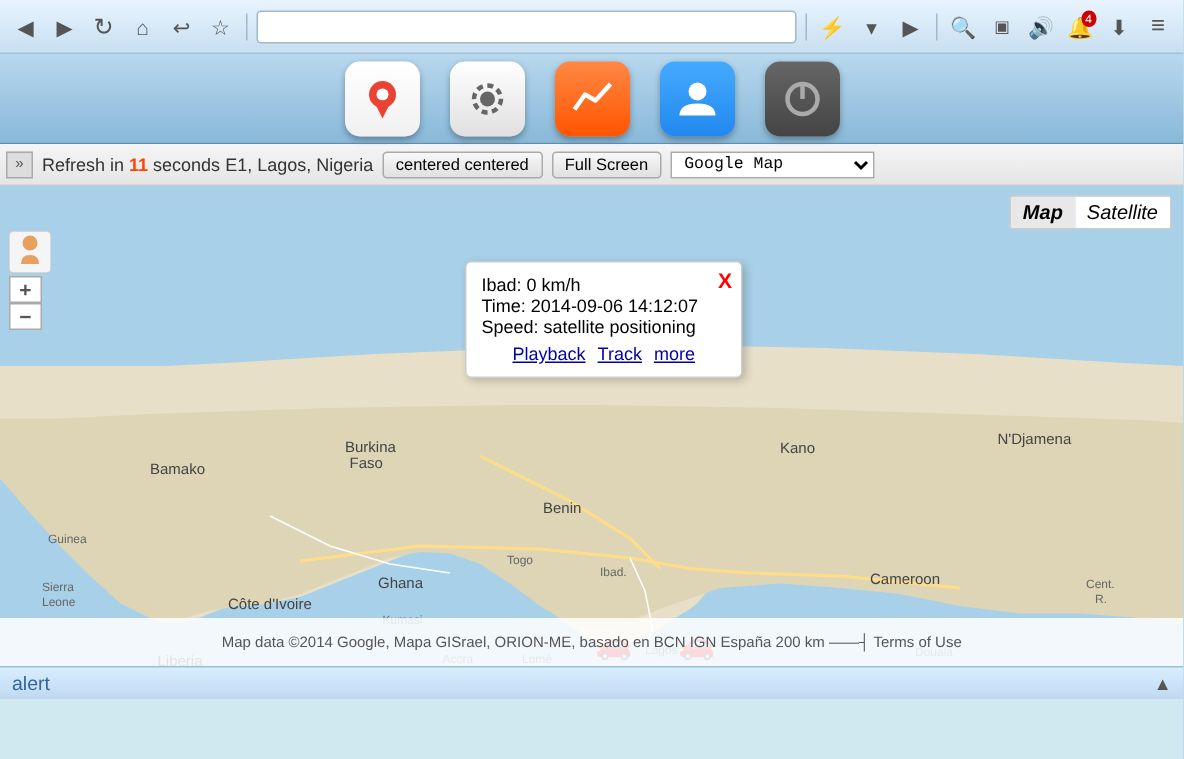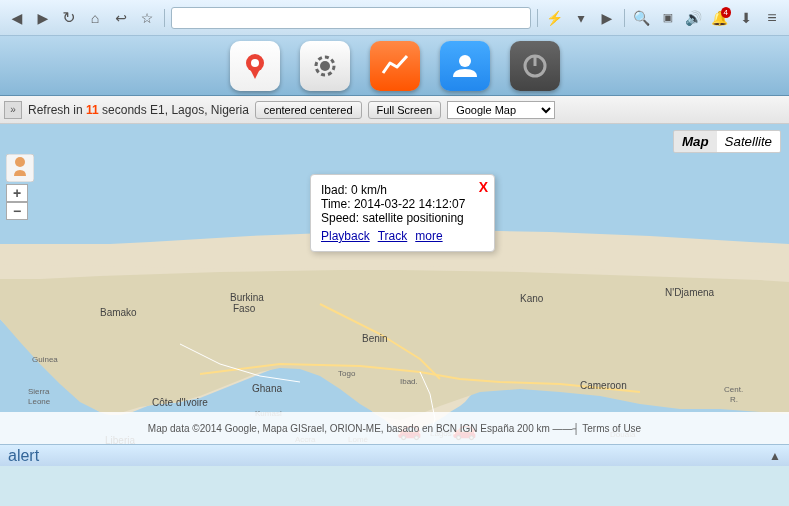--- a/index.html
+++ b/index.html
@@ -71,21 +71,21 @@
     .refresh-seconds { color: #ff4400; font-weight: bold; }
     .checkbox-container { display: flex; align-items: center; gap: 3px; }
     .toolbar-btn {
       padding: 2px 8px;
       background: linear-gradient(to bottom, #f8f8f8, #e0e0e0);
       border: 1px solid #aaa; border-radius: 3px;
       cursor: pointer; font-size: 11px;
     }
     .map-select {
       padding: 1px 4px; border: 1px solid #aaa; background: white;
-      font-size: 11px; cursor: pointer;
+      font-size: 11px; cursor: pointer; font-family: Liberation Mono, monospace;
     }
 
     
     .map-container {
       position: relative;
       width: 789px;
       height: 320px;
       overflow: hidden;
       background: #aad4e8;
     }
@@ -133,42 +133,42 @@
       box-shadow: 2px 2px 6px rgba(0,0,0,0.2);
       z-index: 20;
       min-width: 185px;
       font-size: 12px;
     }
     .popup-close {
       position: absolute; top: 4px; right: 6px;
       color: red; cursor: pointer; font-size: 14px; font-weight: bold;
     }
     .popup-name { color: #00a; text-decoration: underline; cursor: pointer; }
-    .popup-links { display: flex; gap: 8px; margin-top: 4px; }
+    .popup-links { display: flex; gap: 8px; margin-top: 4px; justify-content: center; }
     .popup-link { color: #00a; text-decoration: underline; cursor: pointer; }
 
     
     .map-footer {
       position: absolute; bottom: 0; left: 0; right: 0;
       height: 32px; background: rgba(255,255,255,0.85);
       display: flex; align-items: center; justify-content: center;
       font-size: 10px; color: #555; z-index: 10;
     }
 
     
     .alert-bar {
       height: 22px;
       background: linear-gradient(to bottom, #d8eeff, #c0d8f0);
       border-top: 1px solid #a0c0d8;
       display: flex;
       align-items: center;
       padding: 0 8px;
       justify-content: space-between;
     }
-    .alert-text { color: #336699; font-size: 16px; }
+    .alert-text { color: #336699; font-size: 13px; }
     .alert-expand { cursor: pointer; color: #555; font-size: 12px; }
 
     
     .land { fill: #e8dfc8; }
     .road { stroke: #ffffff; stroke-width: 1; fill: none; }
     .road-major { stroke: #ffdd88; stroke-width: 2; fill: none; }
     .map-label { font-size: 10px; fill: #444; font-family: Arial; }
     .map-label-sm { font-size: 8px; fill: #666; font-family: Arial; }
   </style>
 </head>
@@ -330,21 +330,21 @@
     <button class="zoom-btn">+</button>
     <button class="zoom-btn">−</button>
   </div>
 
   <div class="map-popup">
     <span class="popup-close">X</span>
     <div>
       <span>Ibad: </span><span>0 km/h</span>
     </div>
     <div>
-      <span>Time: </span><span>2014-03-22 14:12:07</span>
+      <span>Time: </span><span>2014-09-06 14:12:07</span>
     </div>
     <div>
       <span>Speed:  </span><span>satellite positioning</span>
     </div>
     <div class="popup-links">
       <span class="popup-link">Playback</span>
       <span class="popup-link">Track</span>
       <span class="popup-link">more</span>
     </div>
   </div>

